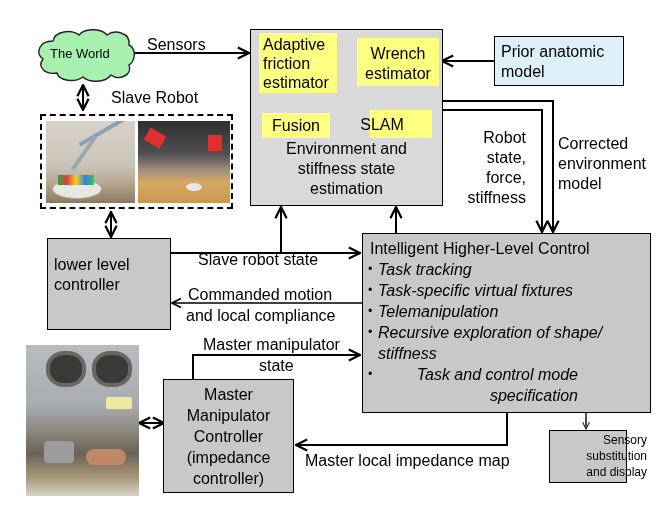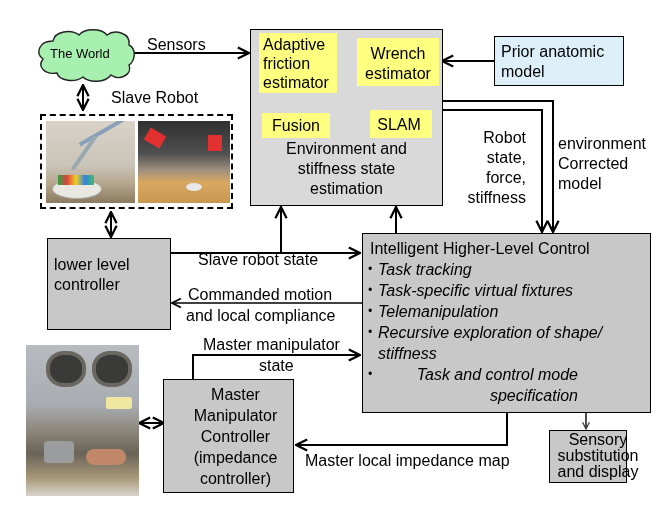--- a/index.html
+++ b/index.html
@@ -94,43 +94,43 @@
   <div>estimator</div>
 </div>
 <div class="box yellow" style="left:357px;top:38px;width:82px;height:48px;"></div>
 <div class="lbl ctr" style="left:358px;top:44px;width:80px;line-height:20px;">
   <div>Wrench</div>
   <div>estimator</div>
 </div>
 <div class="box yellow" style="left:262px;top:113px;width:68px;height:25px;"></div>
 <div class="lbl ctr" style="left:262px;top:116px;width:68px;">Fusion</div>
 <div class="box yellow" style="left:370px;top:110px;width:62px;height:28px;"></div>
-<div class="lbl ctr" style="left:371px;top:115px;width:56px;">SLAM</div>
+<div class="lbl ctr" style="left:354px;top:115px;width:56px;">SLAM</div>
 <div class="lbl ctr" style="left:250px;top:139px;width:193px;line-height:20px;">
   <div>Environment and</div>
   <div>stiffness state</div>
   <div>estimation</div>
 </div>
 
 <div class="box blue" style="left:494px;top:36px;width:130px;height:50px;"></div>
 <div class="lbl" style="left:501px;top:42px;line-height:20px;">
   <div>Prior anatomic</div>
   <div>model</div>
 </div>
 
 <div class="lbl" style="left:460px;top:128px;width:66px;text-align:right;line-height:20px;">
   <div>Robot</div>
   <div>state,</div>
   <div>force,</div>
   <div>stiffness</div>
 </div>
 
 <div class="lbl" style="left:558px;top:134px;line-height:20px;">
+  <div>Corrected</div>
   <div>environment</div>
-  <div>Corrected</div>
   <div>model</div>
 </div>
 
 <div class="box gray" style="left:47px;top:238px;width:124px;height:92px;"></div>
 <div class="lbl" style="left:54px;top:255px;line-height:20px;">
   <div>lower level</div>
   <div>controller</div>
 </div>
 
 <div class="lbl" style="left:198px;top:250px;">Slave robot state</div>
@@ -151,28 +151,28 @@
 
 <div class="photo" style="left:26px;top:345px;width:113px;height:151px;background:linear-gradient(180deg,#b8bcc0 0%,#a8acb0 40%,#8a8478 58%,#6a6458 72%,#a89878 88%,#d8d4cc 100%);">
   <div class="abs" style="left:20px;top:6px;width:32px;height:28px;border-radius:45%;background:#3a3a38;border:4px solid #6a6660;"></div>
   <div class="abs" style="left:66px;top:6px;width:32px;height:28px;border-radius:45%;background:#3a3a38;border:4px solid #6a6660;"></div>
   <div class="abs" style="left:80px;top:52px;width:26px;height:12px;background:#f0e8a0;border-radius:2px;"></div>
   <div class="abs" style="left:18px;top:96px;width:30px;height:22px;background:#9a9c9e;border-radius:4px;"></div>
   <div class="abs" style="left:60px;top:104px;width:40px;height:16px;background:#c08868;border-radius:8px;"></div>
 </div>
 
 <div class="box gray" style="left:163px;top:379px;width:131px;height:114px;"></div>
-<div class="lbl ctr" style="left:163px;top:384px;width:131px;line-height:21px;margin-left:7px;">
+<div class="lbl ctr" style="left:163px;top:384px;width:131px;line-height:21px;">
   <div>Master</div>
   <div>Manipulator</div>
   <div>Controller</div>
   <div>(impedance</div>
   <div>controller)</div>
 </div>
 
 <div class="lbl" style="left:305px;top:451px;">Master local impedance map</div>
 
 <div class="box gray" style="left:549px;top:430px;width:78px;height:53px;border-width:1px;"></div>
-<div class="lbl ctr" style="left:549px;top:432px;width:98px;font-size:16px;line-height:16px;">
+<div class="lbl ctr" style="left:549px;top:432px;width:98px;font-size:12px;line-height:16px;text-align:right;">
   <div>Sensory</div>
   <div>substitution</div>
   <div>and display</div>
 </div>
 
 </body></html>

